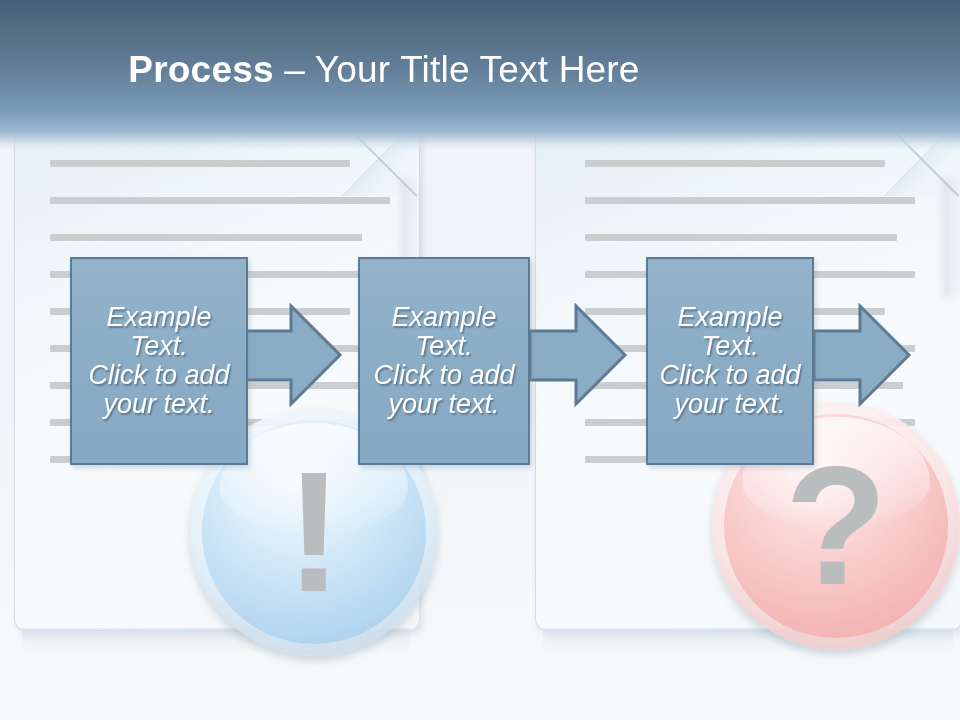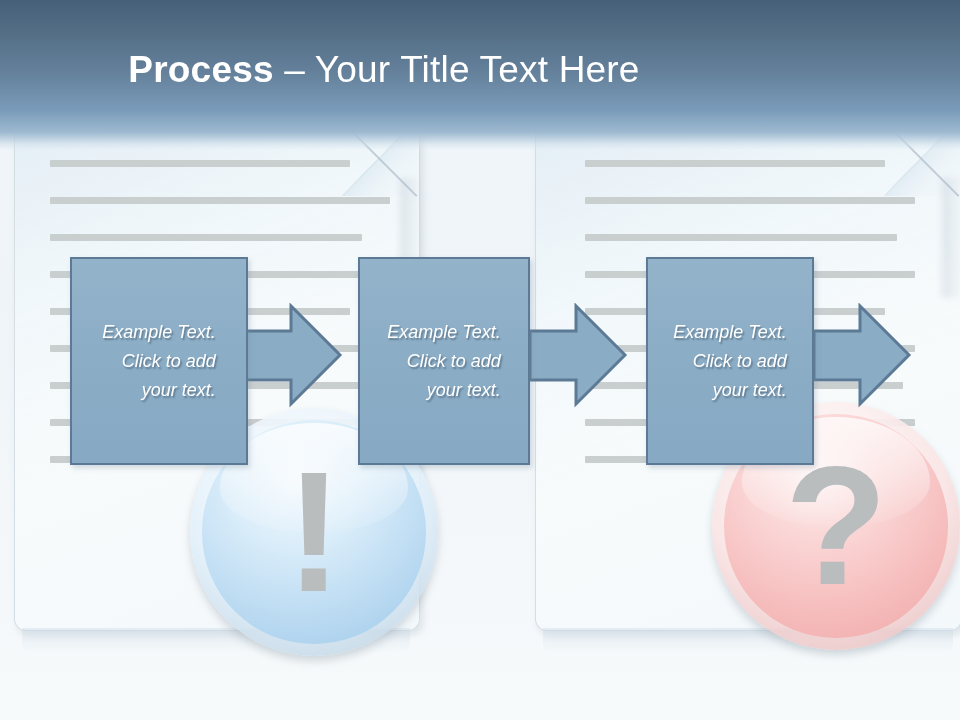--- a/index.html
+++ b/index.html
@@ -207,23 +207,23 @@
     box-sizing: border-box;
     display: flex;
     align-items: center;
     justify-content: center;
     z-index: 5;
     box-shadow: 2px 3px 5px rgba(120,140,158,0.30);
   }
   .step-text {
     color: #ffffff;
     font-style: italic;
-    font-size: 18px;
+    font-size: 27px;
     line-height: 29px;
-    text-align: right;
+    text-align: center;
     text-shadow: 1.5px 1.5px 1.6px rgba(60,80,98,0.55);
     padding: 0 8px;
     white-space: pre-line;
   }
 
   
   .arrow {
     position: absolute;
     z-index: 4;
   }

